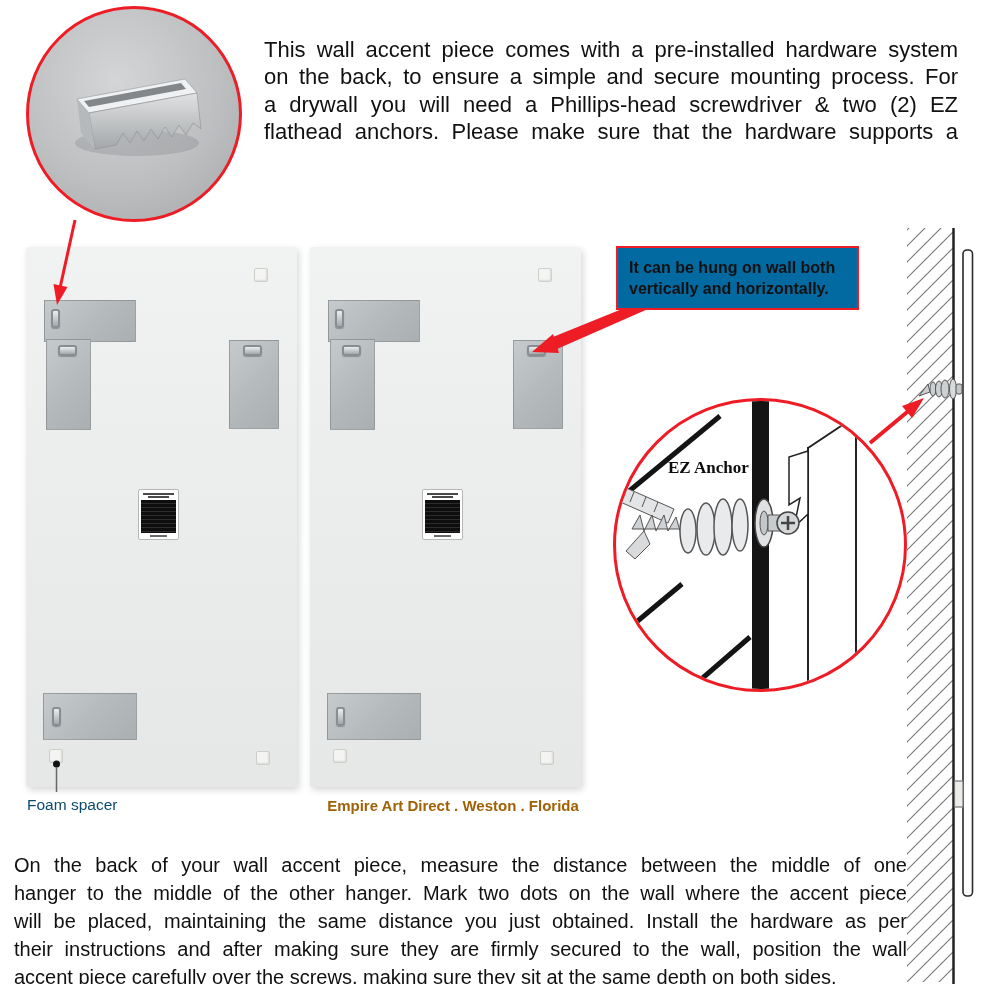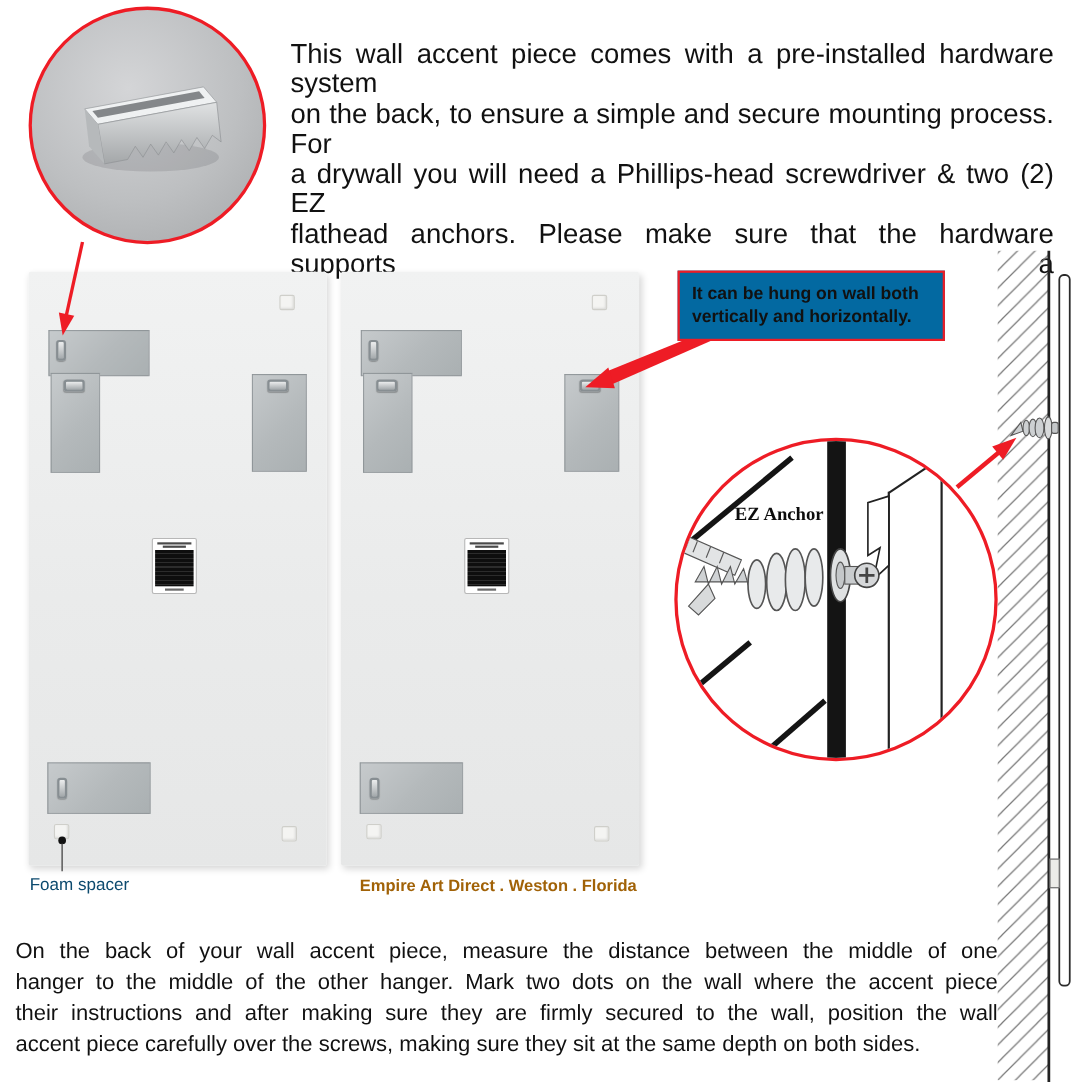--- a/index.html
+++ b/index.html
@@ -4,21 +4,21 @@
 <style>
   html,body{margin:0;padding:0;background:#fff;}
   #stage{
     position:relative;width:990px;height:984px;background:#ffffff;overflow:hidden;
     font-family:"Liberation Sans","DejaVu Sans",sans-serif;color:#111;
   }
   
   .para{position:absolute;}
   .para .jline{text-align:justify;text-align-last:justify;}
   .para .jline.last{text-align-last:left;}
-  #intro{left:264px;top:36px;width:694px;font-size:25px;line-height:27.3px;}
+  #intro{left:264px;top:36px;width:694px;font-size:22px;line-height:27.3px;}
   #outro{left:14px;top:838px;width:893px;font-size:20px;line-height:28px;margin-top:13px;}
   
   .detail-circle{
     position:absolute;left:26px;top:6px;width:216px;height:216px;box-sizing:border-box;
     border:3px solid #ee1c25;border-radius:50%;
     background:radial-gradient(circle at 42% 34%, #d4d5d7 0%, #bdbfc1 55%, #a5a7a9 100%);
     overflow:hidden;z-index:3;
   }
   
   .panel{
@@ -238,17 +238,18 @@
       <line x1="56.5" y1="767" x2="56.5" y2="792" stroke="#666" stroke-width="1.5"></line>
     </g>
   </svg>
 
   <div class="foam-label">Foam spacer</div>
   <div class="brand">Empire Art Direct  . Weston . Florida</div>
 
   <div id="outro" class="para">
     <div class="jline">On the back of your wall accent piece, measure the distance between the middle of one</div>
     <div class="jline">hanger to the middle of the other hanger. Mark two dots on the wall where the accent piece</div>
+    <div class="jline">will be placed, maintaining the same distance you just obtained. Install the hardware as per</div>
     <div class="jline">their instructions and after making sure they are firmly secured to the wall, position the wall</div>
     <div class="jline last">accent piece carefully over the screws, making sure they sit at the same depth on both sides.</div>
   </div>
 
 </div>
 
 </body></html>

